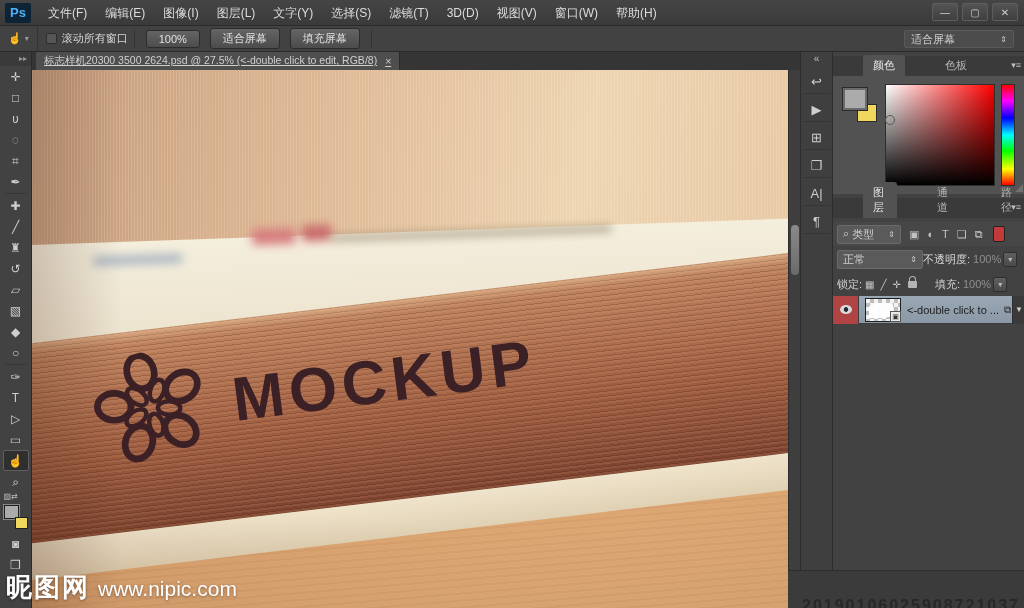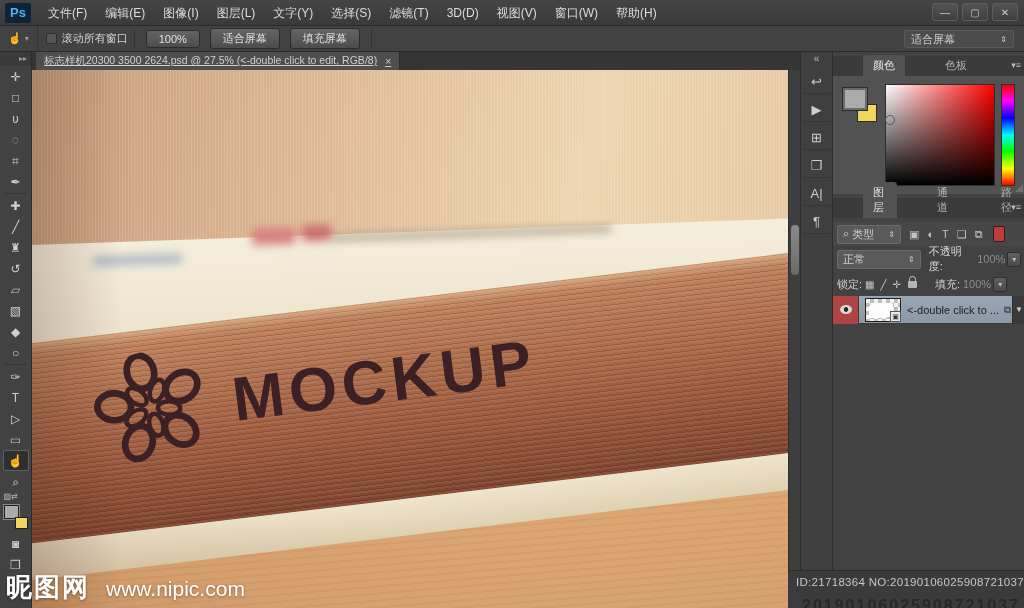--- a/index.html
+++ b/index.html
@@ -67,21 +67,21 @@
   .underbook { position:absolute; left:-40px; top:478px; width:920px; height:38px; transform:rotate(-6.8deg); transform-origin:0 0;
     background:linear-gradient(180deg,#efe4cc,#dfd0b2); box-shadow:0 10px 18px rgba(85,40,20,.45); }
   .desk { position:absolute; left:-40px; top:515px; width:960px; height:420px; transform:rotate(-6.8deg); transform-origin:0 0;
     background:
       repeating-linear-gradient(2deg, rgba(150,80,40,.08) 0 2px, rgba(0,0,0,0) 2px 7px),
       linear-gradient(180deg,#dca673,#e8ba88); }
   .vignette { position:absolute; left:0; top:0; width:100%; height:100%; pointer-events:none;
     background:linear-gradient(90deg, rgba(70,35,20,.22), rgba(0,0,0,0) 12%),
                radial-gradient(130% 110% at 65% 25%, rgba(0,0,0,0) 55%, rgba(110,55,25,.22)); }
 
-  .watermark { left:6px; top:570px; z-index:60; color:#fff; display:flex; align-items:baseline; gap:16px;
+  .watermark { left:6px; top:570px; z-index:60; color:#fff; display:flex; align-items:baseline; gap:8px;
     text-shadow:0 1px 3px rgba(0,0,0,.4); }
   .wm-cn { font-size:26px; font-weight:bold; letter-spacing:2px; }
   .wm-url { font-size:21px; font-weight:normal; }
 
   
   .vscroll { left:788px; top:70px; width:12px; height:500px; background:#3e3e3e; border-left:1px solid #2e2e2e; }
   .vthumb { position:absolute; left:2px; top:155px; width:8px; height:50px; background:linear-gradient(#8a8a8a,#6a6a6a); border-radius:4px; }
 
   
   .dock { left:800px; top:52px; width:32px; height:518px; background:#3f3f3f; border-left:1px solid #2d2d2d;
@@ -376,21 +376,21 @@
       <span class="ficon">❏</span>
       <span class="ficon">⧉</span>
       <div class="toggle"></div>
     </div>
 
     <div class="row" style="top:48px;height:26px;background:#424242;padding:0 4px">
       <div class="dd" style="width:86px">
         <span>正常</span>
         <span style="font-size:8px">⇕</span>
       </div>
-      <span style="margin-left:8px">不透明度:</span>
+      <span style="margin-left:0">不透明度:</span>
       <span class="dim" style="margin-left:3px">100%</span>
       <div class="spin">
           <span>▾</span>
         </div>
     </div>
 
     <div class="row" style="top:74px;height:24px;background:#424242;padding:0 4px">
       <span>锁定:</span>
       <span class="lockicon">▦</span>
       <span class="lockicon">╱</span>
@@ -414,15 +414,14 @@
       <span class="lname">&lt;-double click to ...</span>
       <span class="lbadge">⧉</span>
       <span class="lbadge" style="font-style:italic">fx</span>
       <div class="rowscroll"><span>▼</span></div>
     </div>
 
   </div>
 </div>
 
 <div class="abs statusbar">
-  <span class="idtext">ID:21718364 NO:20190106025908721037</span>
   <span class="partial">20190106025908721037</span>
 </div>
 
 </body></html>

